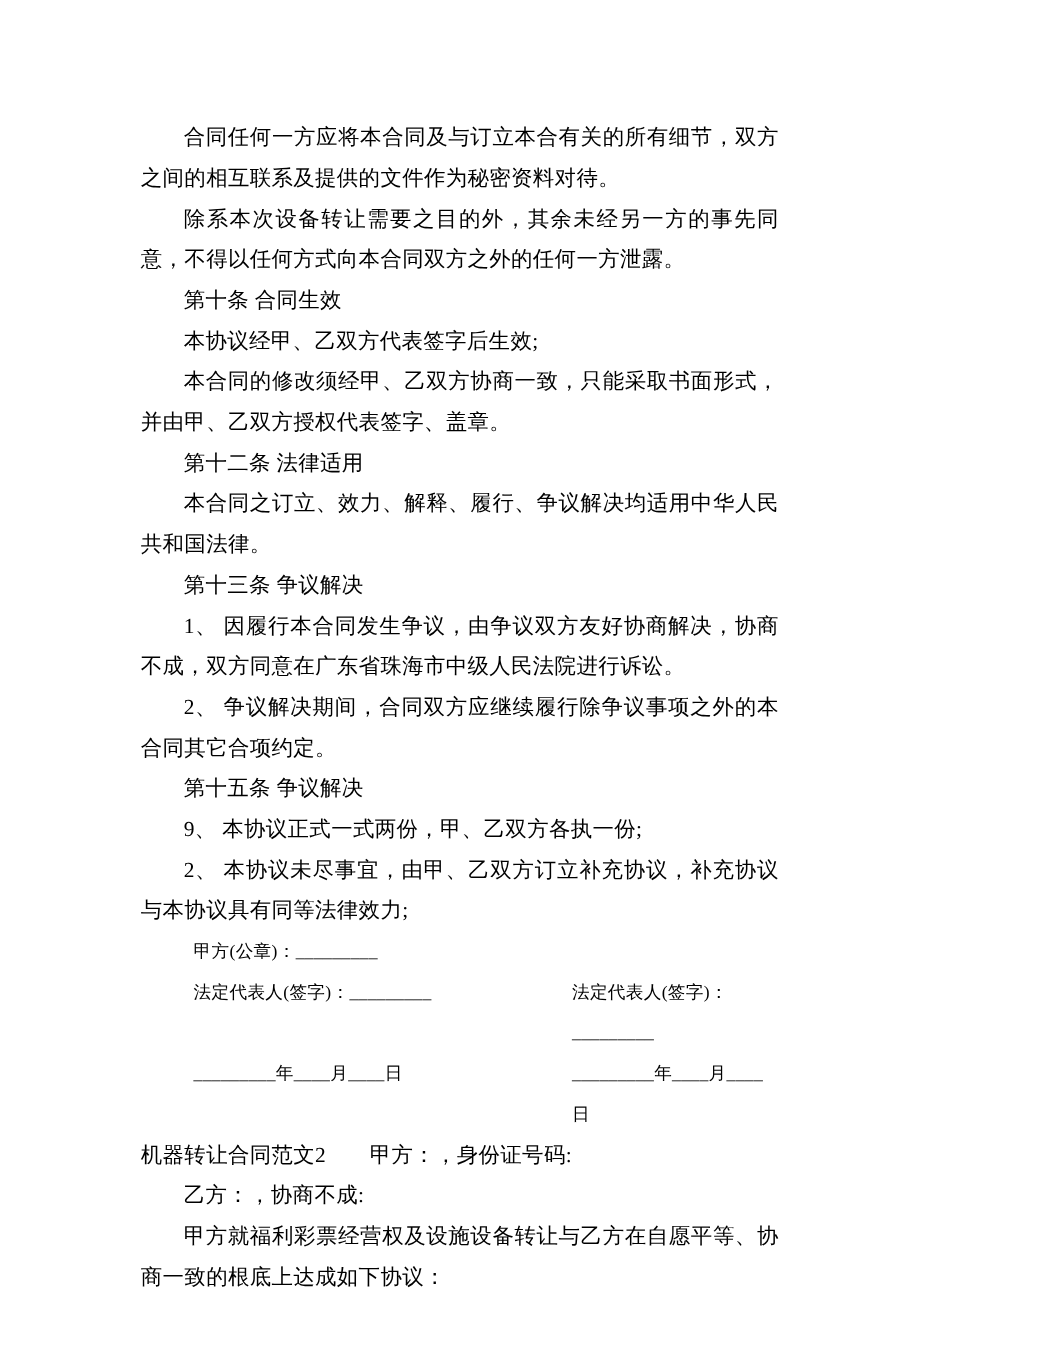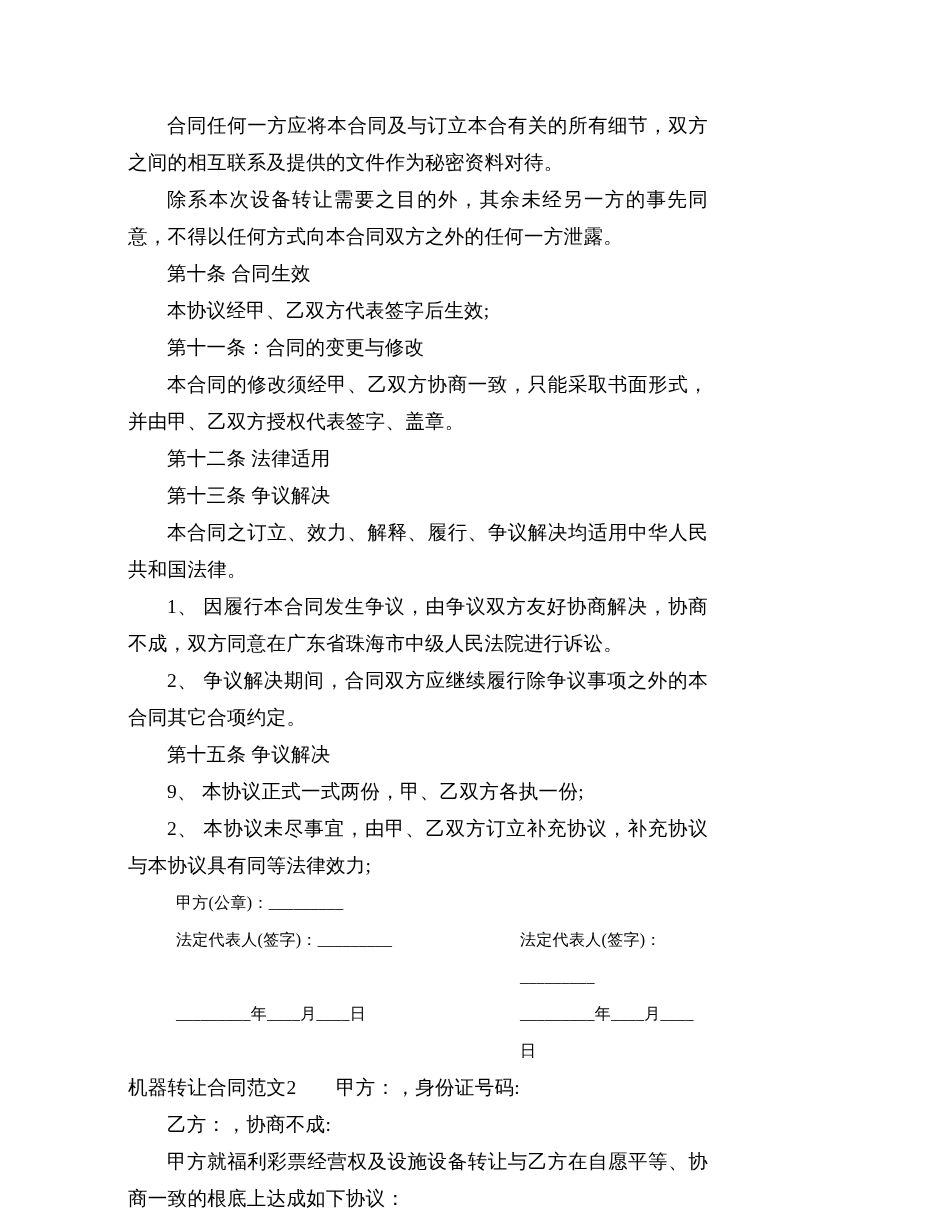--- a/index.html
+++ b/index.html
@@ -50,25 +50,24 @@
 </style>
 </head>
 <body>
 
 <div class="page">
 
   <p class="para indent">合同任何一方应将本合同及与订立本合有关的所有细节，双方之间的相互联系及提供的文件作为秘密资料对待。</p>
   <p class="para indent">除系本次设备转让需要之目的外，其余未经另一方的事先同意，不得以任何方式向本合同双方之外的任何一方泄露。</p>
   <p class="para indent">第十条 合同生效</p>
   <p class="para indent">本协议经甲、乙双方代表签字后生效;</p>
-  <p class="para indent">第十一条：合同的变更与修改</p>
   <p class="para indent">本合同的修改须经甲、乙双方协商一致，只能采取书面形式，并由甲、乙双方授权代表签字、盖章。</p>
   <p class="para indent">第十二条 法律适用</p>
+  <p class="para indent">本合同之订立、效力、解释、履行、争议解决均适用中华人民共和国法律。</p>
   <p class="para indent">第十三条 争议解决</p>
-  <p class="para indent">本合同之订立、效力、解释、履行、争议解决均适用中华人民共和国法律。</p>
   <p class="para indent">1、 因履行本合同发生争议，由争议双方友好协商解决，协商不成，双方同意在广东省珠海市中级人民法院进行诉讼。</p>
   <p class="para indent">2、 争议解决期间，合同双方应继续履行除争议事项之外的本合同其它合项约定。</p>
   <p class="para indent">第十五条 争议解决</p>
   <p class="para indent">9、 本协议正式一式两份，甲、乙双方各执一份;</p>
   <p class="para indent">2、 本协议未尽事宜，由甲、乙双方订立补充协议，补充协议与本协议具有同等法律效力;</p>
 
   <div class="sig-block">
     <div class="sig-row">
       <span class="sig-left">甲方(公章)：_________</span>
     </div>

